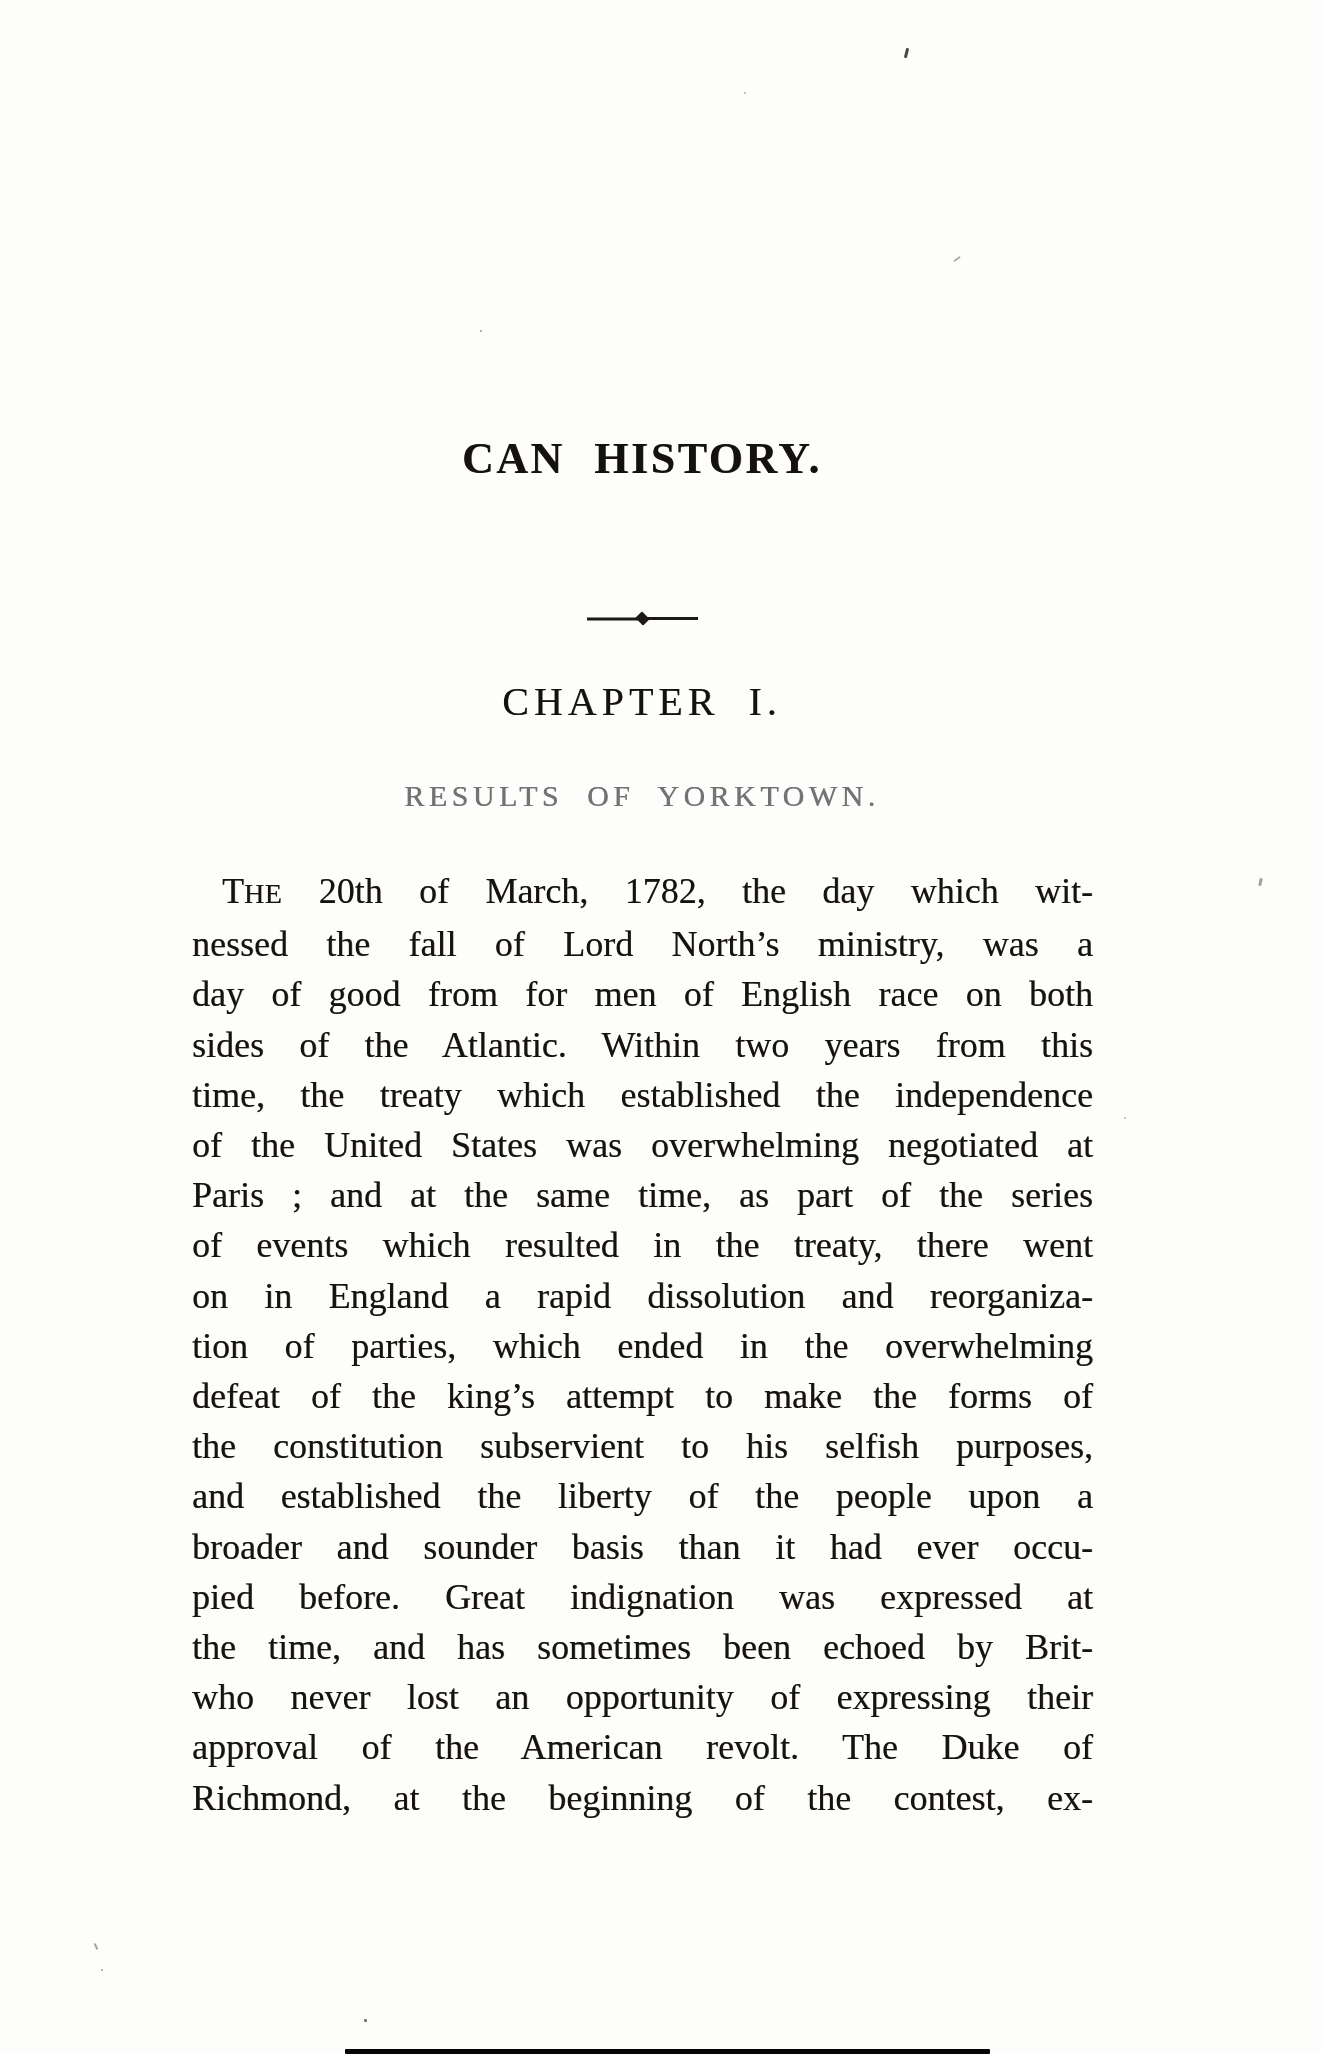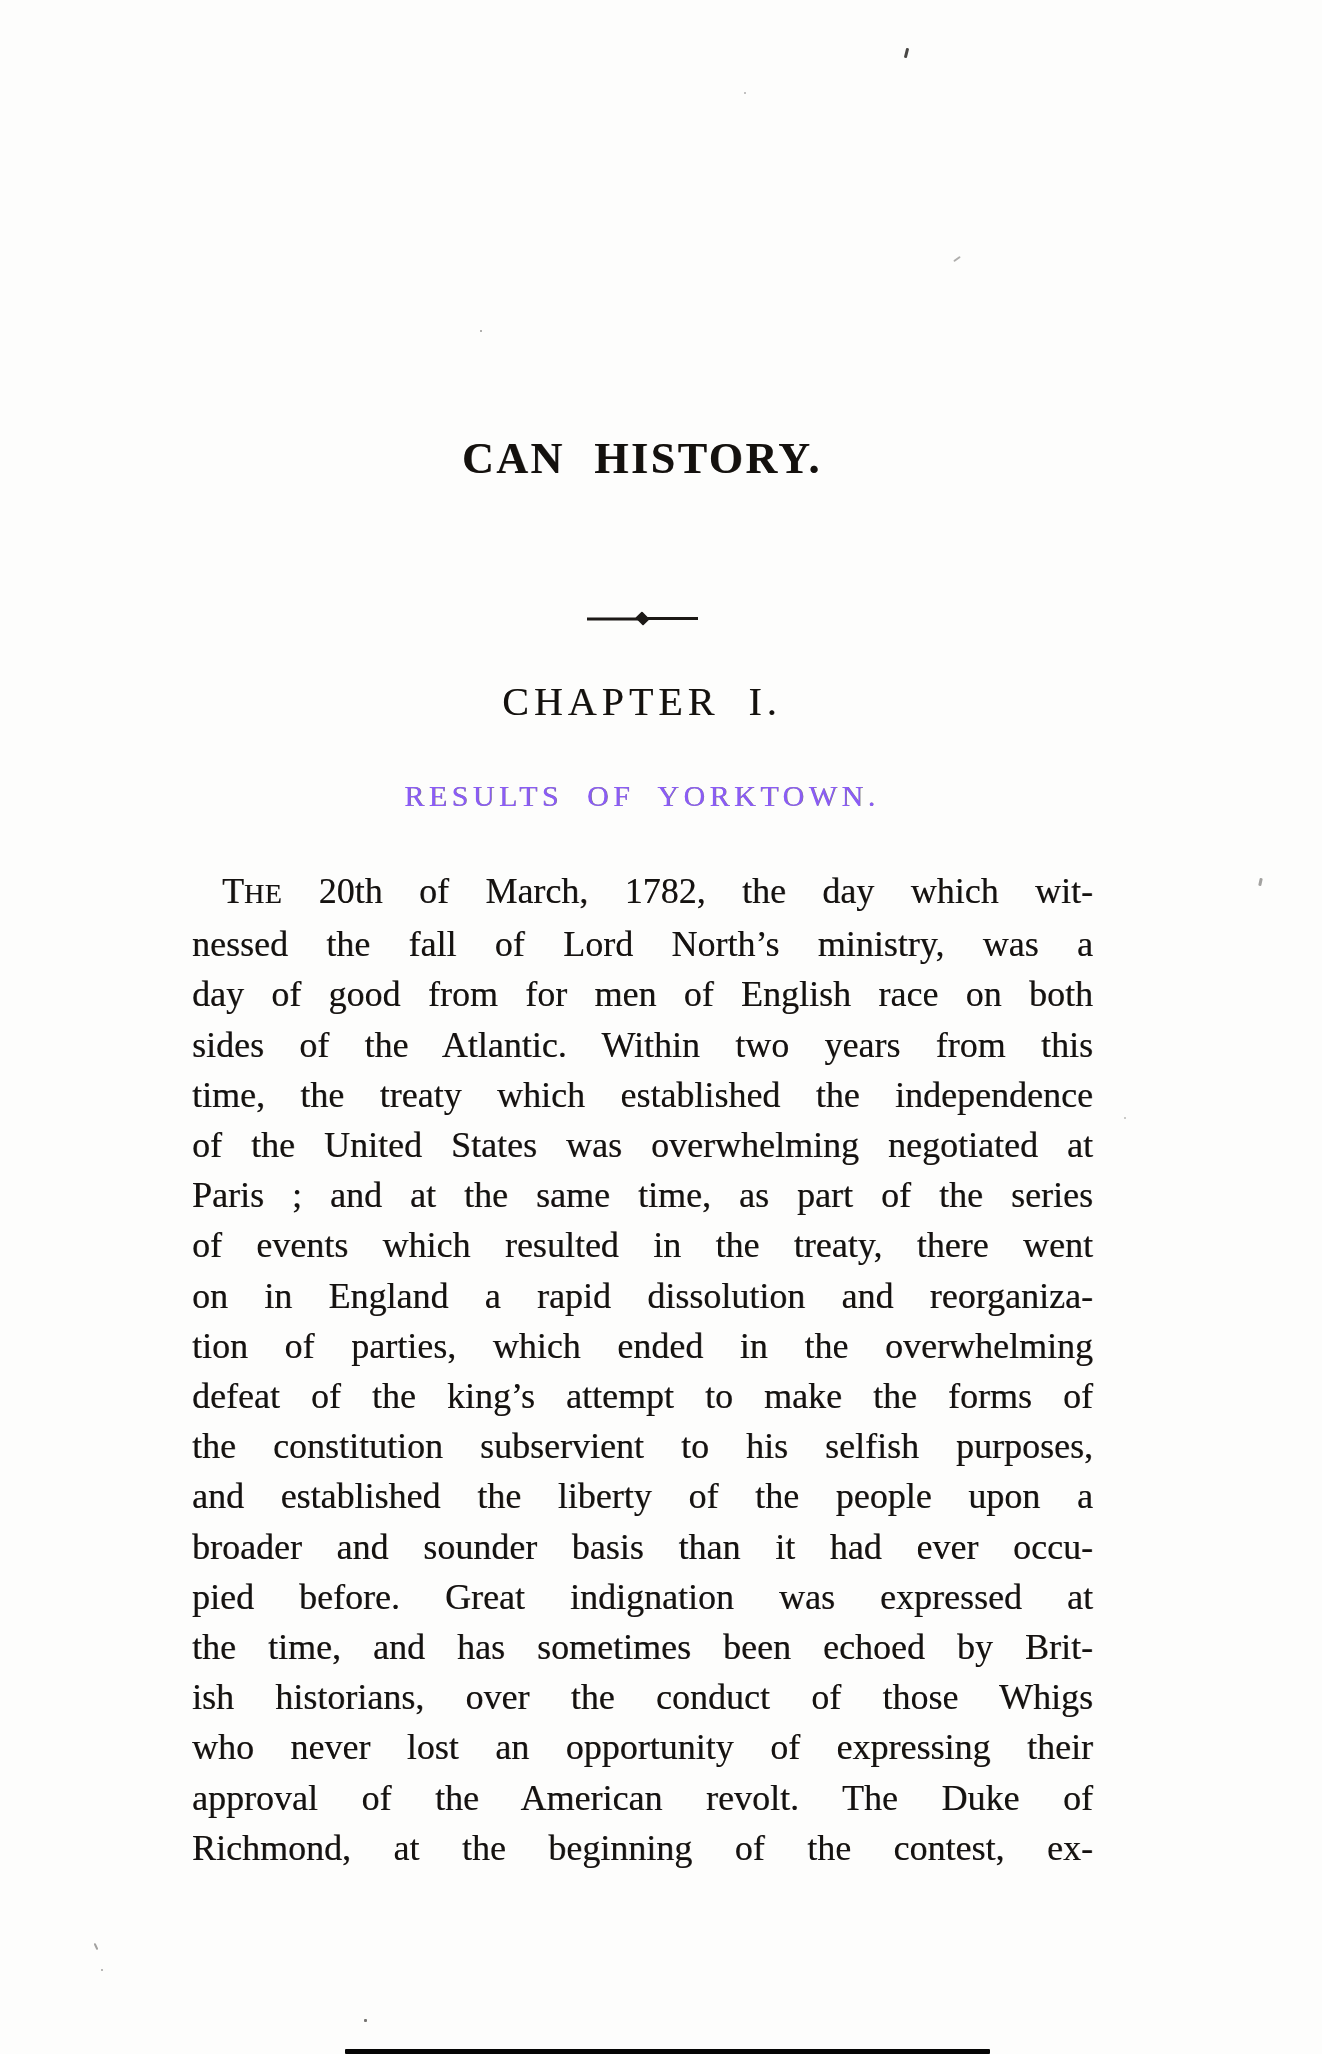--- a/index.html
+++ b/index.html
@@ -37,21 +37,21 @@
     text-align:center;
     font-size:40px;font-weight:normal;
     letter-spacing:5px;word-spacing:14px;
     color:#14110e;
   }
   .section-heading{
     position:absolute;top:779px;left:192px;width:900px;
     text-align:center;
     font-size:30px;font-weight:normal;
     letter-spacing:4.5px;word-spacing:12px;
-    color:#8b5cf6;
+    color:#737373;
   }
   .body-text{
     position:absolute;top:866px;left:192px;width:901px;
     font-size:36px;line-height:50.2px;
     color:#151210;
   }
   .bline{
     text-align:justify;
     -moz-text-align-last:justify;
     text-align-last:justify;
@@ -95,21 +95,20 @@
         <div class="bline">Paris ; and at the same time, as part of the series</div>
         <div class="bline">of events which resulted in the treaty, there went</div>
         <div class="bline">on in England a rapid dissolution and reorganiza-</div>
         <div class="bline">tion of parties, which ended in the overwhelming</div>
         <div class="bline">defeat of the king’s attempt to make the forms of</div>
         <div class="bline">the constitution subservient to his selfish purposes,</div>
         <div class="bline">and established the liberty of the people upon a</div>
         <div class="bline">broader and sounder basis than it had ever occu-</div>
         <div class="bline">pied before.  Great indignation was expressed at</div>
         <div class="bline">the time, and has sometimes been echoed by Brit-</div>
-        <div class="bline">ish historians, over the conduct of those Whigs</div>
         <div class="bline">who never lost an opportunity of expressing their</div>
         <div class="bline">approval of the American revolt.  The Duke of</div>
         <div class="bline">Richmond, at the beginning of the contest, ex-</div>
       </div>
   </div>
 
   <div class="speck" style="left:905px;top:48px;width:3px;height:10px;transform:rotate(14deg);opacity:.8;"></div>
   <div class="speck" style="left:953px;top:258px;width:8px;height:2px;transform:rotate(-35deg);opacity:.35;"></div>
   <div class="speck" style="left:1259px;top:878px;width:3px;height:8px;transform:rotate(12deg);opacity:.4;"></div>
   <div class="speck" style="left:480px;top:330px;width:2px;height:2px;opacity:.45;"></div>

